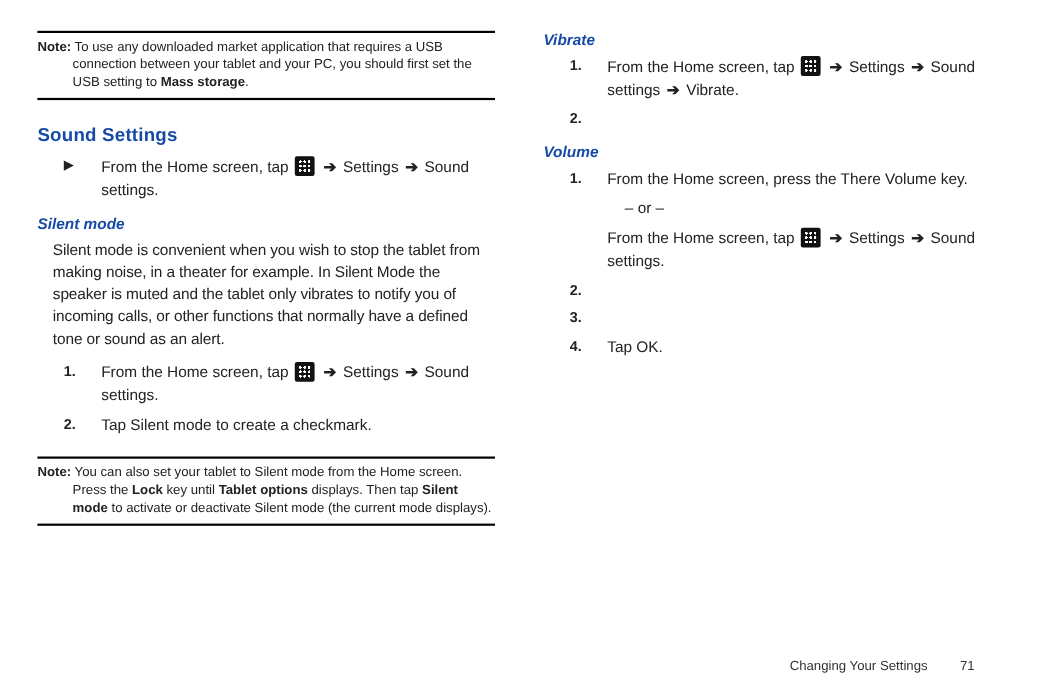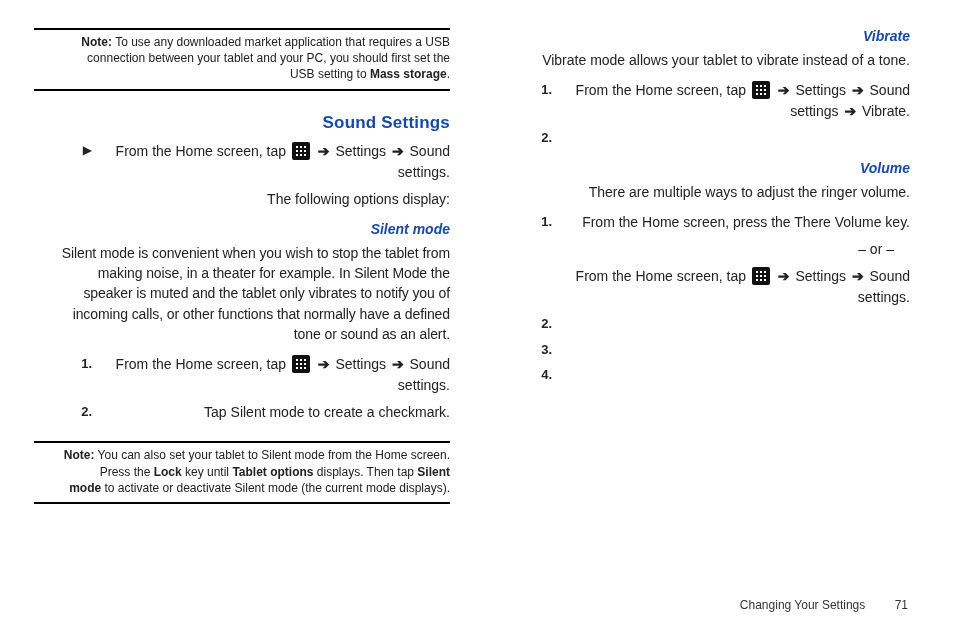--- a/index.html
+++ b/index.html
@@ -12,21 +12,20 @@
     color: #222;
   }
   .page {
     display: flex;
     padding: 28px 44px 18px 34px;
     box-sizing: border-box;
     gap: 44px;
   }
   .col {
     width: 50%;
-    text-align: right;
   }
   .noteblock {
     border-top: 2px solid #000;
     border-bottom: 2px solid #000;
     padding: 4px 0 6px 0;
     font-size: 12px;
     line-height: 1.35;
     margin-bottom: 22px;
   }
   .noteblock b { font-weight: bold; }
@@ -95,21 +94,21 @@
       radial-gradient(circle at 6px 6px, #fff 1.2px, transparent 1.3px),
       radial-gradient(circle at 10px 6px, #fff 1.2px, transparent 1.3px),
       radial-gradient(circle at 2px 10px, #fff 1.2px, transparent 1.3px),
       radial-gradient(circle at 6px 10px, #fff 1.2px, transparent 1.3px),
       radial-gradient(circle at 10px 10px, #fff 1.2px, transparent 1.3px);
   }
   .arrow { font-weight: bold; margin: 0 2px; }
   b { font-weight: normal; }
   .footer {
     position: absolute;
-    right: 46px;
+    right: 68px;
     bottom: 24px;
     font-size: 12px;
     color: #333;
   }
   .footer .pnum { display: inline-block; margin-left: 26px; }
   .condensed { letter-spacing: -0.1px; }
 </style>
 </head>
 <body>
 
@@ -129,21 +128,20 @@
       <div class="content">
         <span>From the Home screen, tap </span>
         <span class="appsicon"></span>
         <span class="arrow">➔</span>
         <b>Settings</b>
         <span class="arrow">➔</span>
         <b>Sound settings</b><span>.</span>
       </div>
     </div>
 
-    <p class="body indent1">The following options display:</p>
 
     <h3 class="sub">Silent mode</h3>
     <p class="body indent1 condensed">Silent mode is convenient when you wish to stop the tablet from making noise, in a theater for example. In Silent Mode the speaker is muted and the tablet only vibrates to notify you of incoming calls, or other functions that normally have a defined tone or sound as an alert.</p>
 
     <div class="step num">
       <div class="marker">1.</div>
       <div class="content">
         <span>From the Home screen, tap </span>
         <span class="appsicon"></span>
         <span class="arrow">➔</span>
@@ -162,42 +160,40 @@
 
     <div class="noteblock" style="margin-top:18px;">
       <span class="hang">
         <b>Note:</b><span> You can also set your tablet to Silent mode from the Home screen. Press the </span><b>Lock</b><span> key until </span><b>Tablet options</b><span> displays. Then tap </span><b>Silent mode</b><span> to activate or deactivate Silent mode (the current mode displays).</span>
       </span>
     </div>
   </div>
 
   <div class="col">
     <h3 class="sub" style="margin-top:0;">Vibrate</h3>
-    <p class="body indent1">Vibrate mode allows your tablet to vibrate instead of a tone.</p>
 
     <div class="step num">
       <div class="marker">1.</div>
       <div class="content">
         <span>From the Home screen, tap </span>
         <span class="appsicon"></span>
         <span class="arrow">➔</span>
         <b>Settings</b>
         <span class="arrow">➔</span>
         <b>Sound settings</b>
         <span class="arrow">➔</span>
         <b>Vibrate</b><span>.</span>
       </div>
     </div>
 
     <div class="step num">
       <div class="marker">2.</div>
     </div>
 
     <h3 class="sub">Volume</h3>
-    <p class="body indent1">There are multiple ways to adjust the ringer volume.</p>
 
     <div class="step num">
       <div class="marker">1.</div>
       <div class="content">
         <span>From the Home screen, press the </span><b>There</b><span> Volume key.</span>
         <div style="margin:6px 16px;">– or –</div>
         <span>From the Home screen, tap </span>
         <span class="appsicon"></span>
         <span class="arrow">➔</span>
         <b>Settings</b>
@@ -209,20 +205,23 @@
     <div class="step num">
       <div class="marker">2.</div>
     </div>
 
     <div class="step num">
       <div class="marker">3.</div>
     </div>
 
     <div class="step num">
       <div class="marker">4.</div>
+      <div class="content">
+        <span> Tap </span><b>OK</b><span>.</span>
+      </div>
     </div>
   </div>
 </div>
 
 <div class="footer">
   <span>Changing Your Settings</span>
   <span class="pnum">71</span>
 </div>
 
 </body></html>

